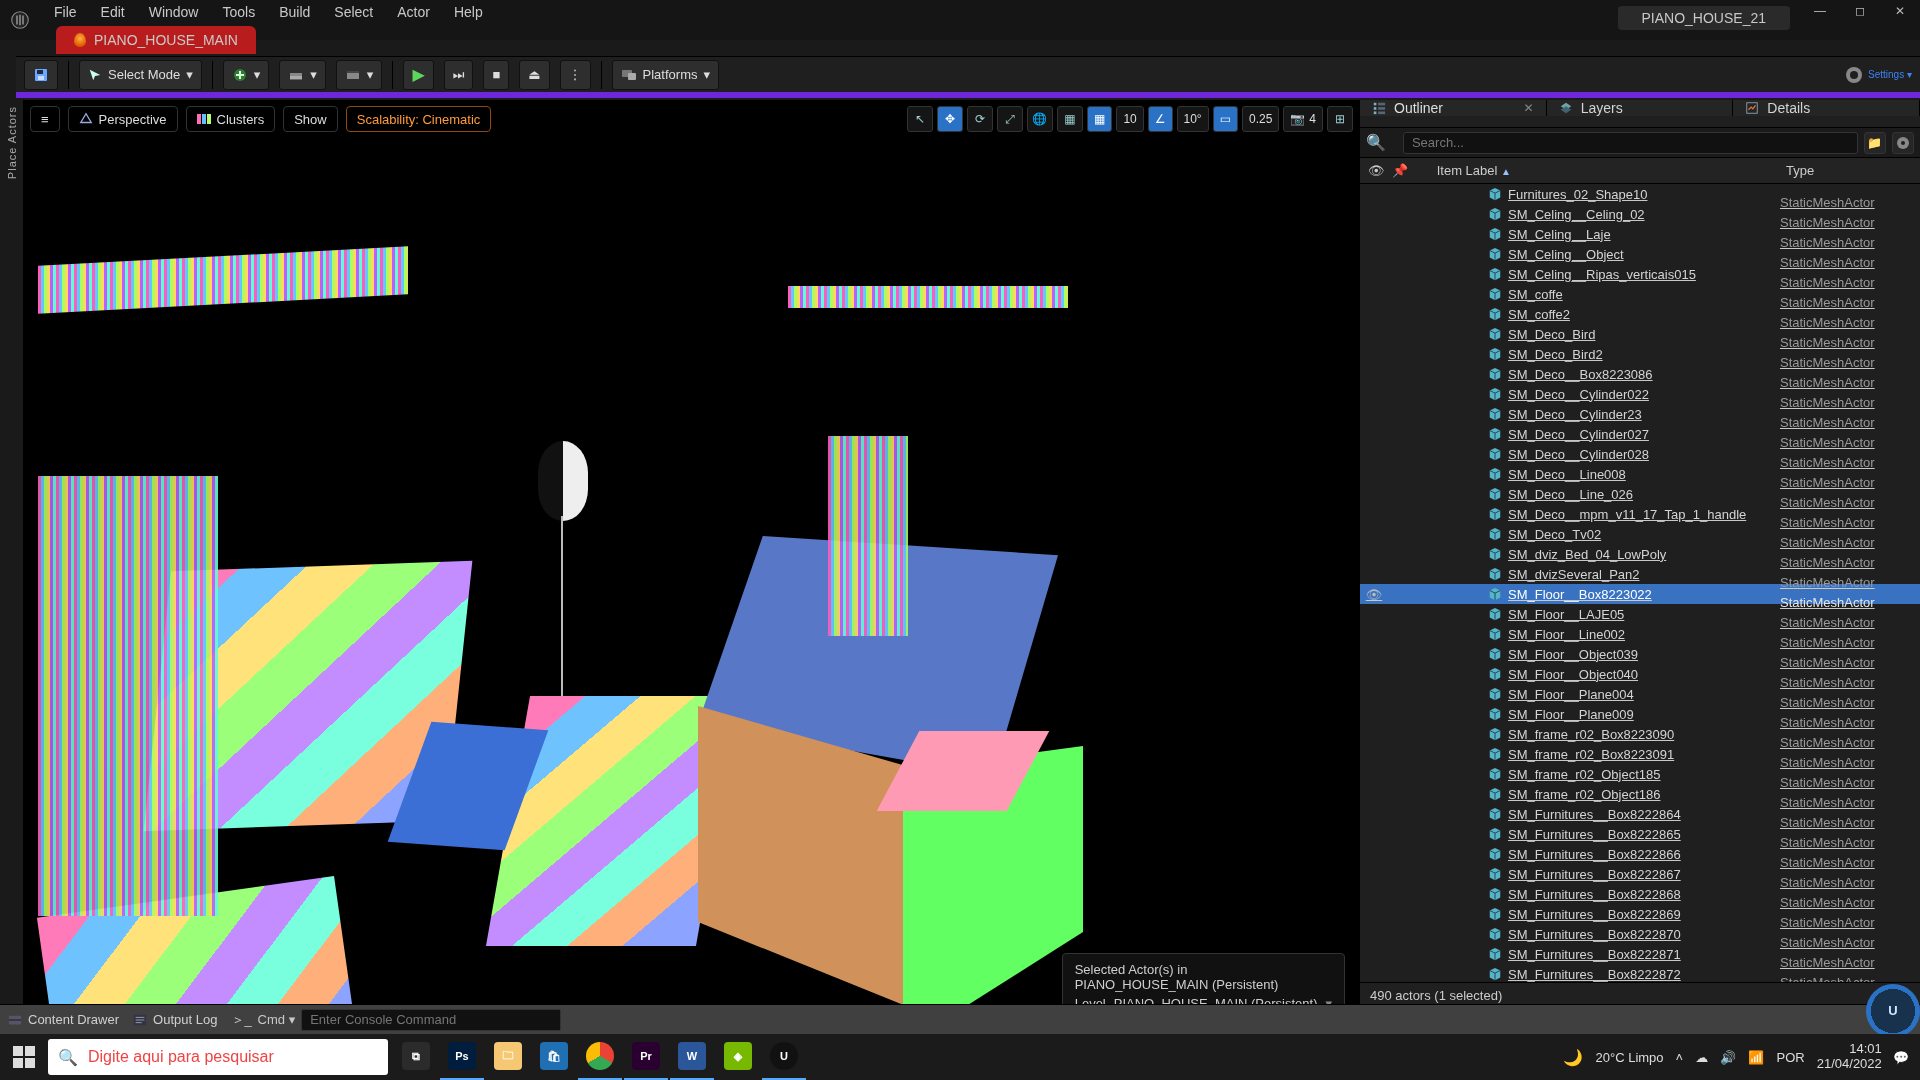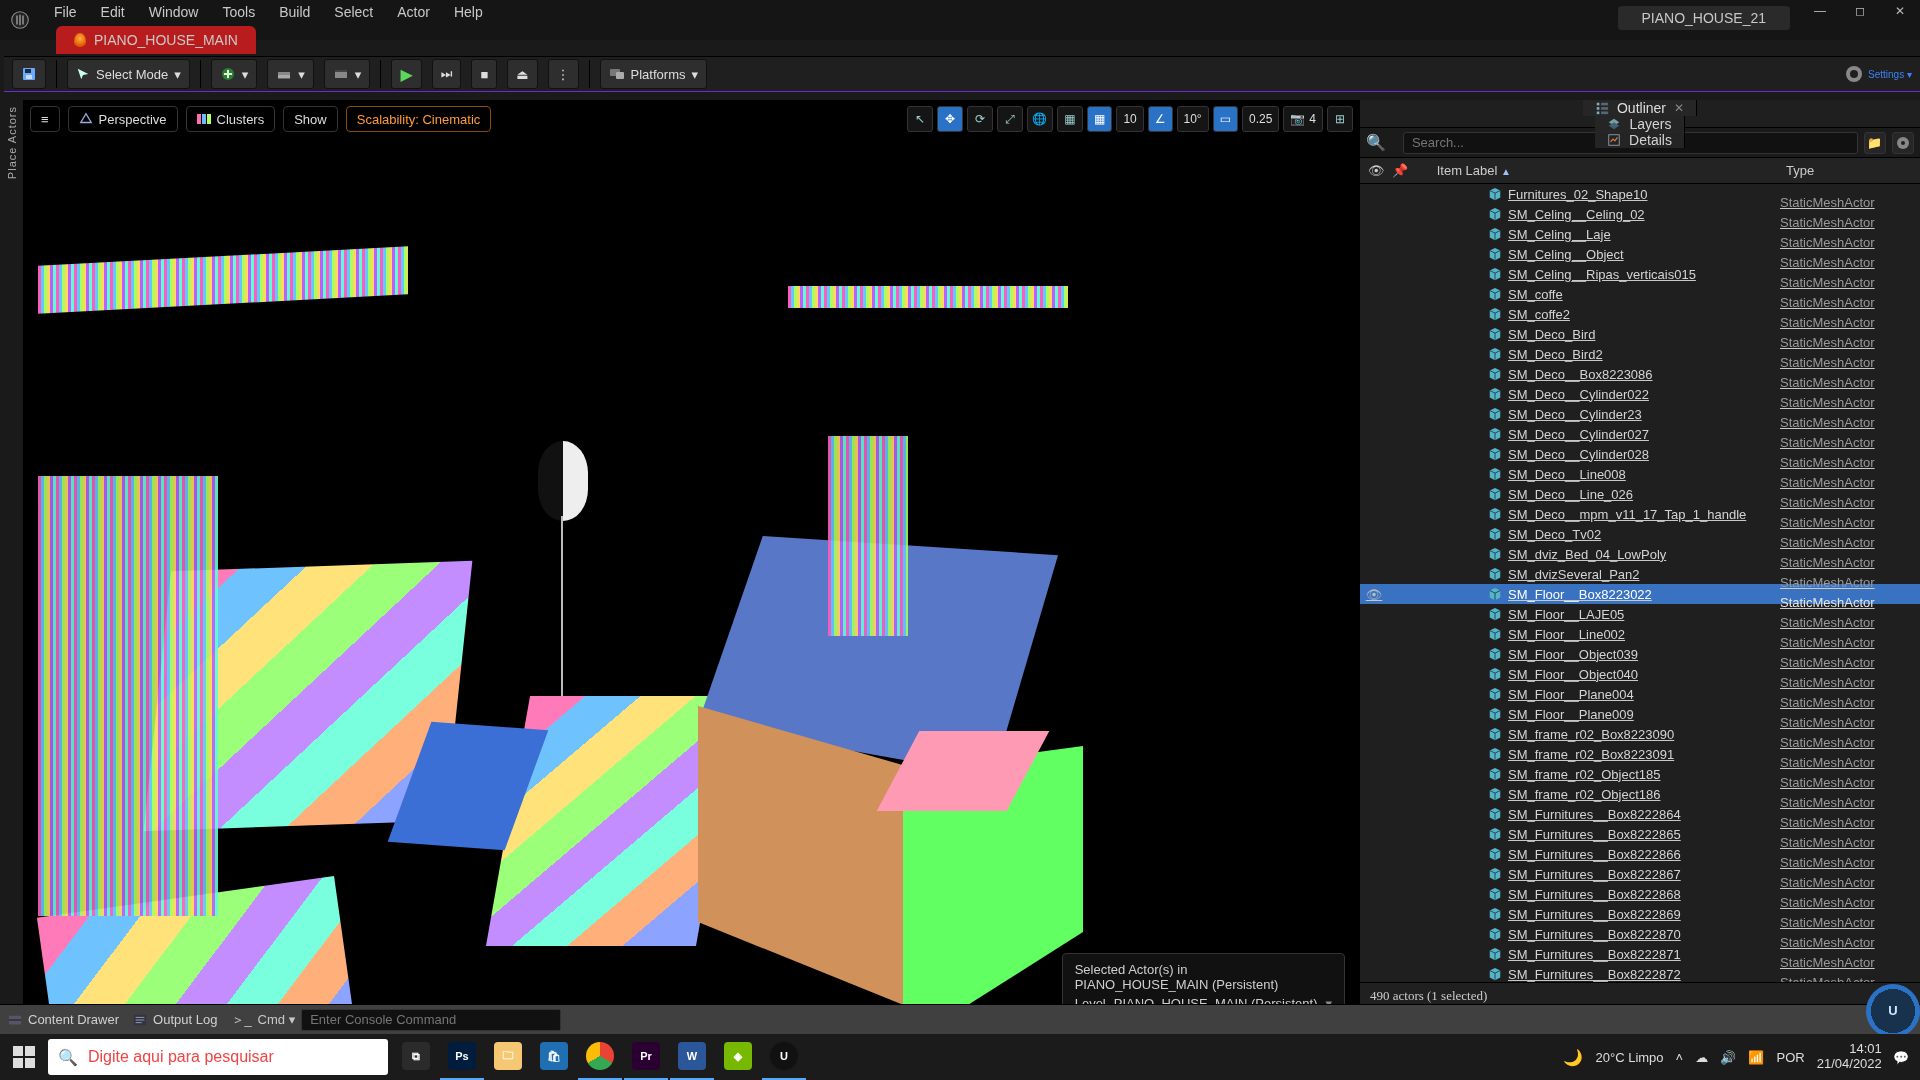--- a/index.html
+++ b/index.html
@@ -12,21 +12,21 @@
   .menubar { display: flex; gap: 4px; height: 24px; padding: 2px 4px; }
   .menubar .mi { padding: 2px 10px; font-size: 14px; color: #c8c8c8; cursor: pointer; border-radius:3px; }
   .proj-pill { position: absolute; right: 130px; top: 6px; background:#2a2a2a; padding:4px 24px; border-radius:4px; font-size:14px; }
   .winbtns { position:absolute; right:0; top:0; display:flex; height:22px; }
   .winbtns div { width:40px; display:flex; align-items:center; justify-content:center; font-size:12px; color:#bbb; }
   .tabbar { position:absolute; left:56px; top:26px; display:flex; }
   .filetab { background:#b91c1c; padding:6px 18px; font-size:14px; border-radius:6px 6px 0 0; display:flex; align-items:center; gap:8px; }
   .filetab .flame { width:12px;height:14px;background:radial-gradient(circle at 50% 40%,#ffae42,#e05a00 70%);border-radius:50% 50% 50% 50% / 60% 60% 40% 40%; }
 
   
-  .maintoolbar { position:absolute; top:56px; left:4px; right:0; height:36px; background:#1f1f1f; display:flex; align-items:center; gap:10px; padding:0 8px; border-top:1px solid #000; border-bottom:1px solid #6d28d9;}
+  .maintoolbar { position:absolute; top:56px; left:16px; right:0; height:42px; background:#1f1f1f; display:flex; align-items:center; gap:10px; padding:0 8px; border-top:1px solid #000; border-bottom:6px solid #6d28d9;}
   .tb-btn { background:#2e2e2e; border:1px solid #111; border-radius:3px; height:30px; display:flex; align-items:center; justify-content:center; padding:0 8px; font-size:13px; color:#ddd; gap:6px; }
   .tb-sep { width:1px; height:28px; background:#000; }
   .play { color:#5bd75b; font-size:16px; }
   .settings-right { margin-left:auto; display:flex; align-items:center; gap:6px; font-size:10px; color:#3b82f6; }
 
   
   .workspace { position:absolute; top:100px; left:0; right:0; bottom:46px; display:flex; }
   .left-rail { width:24px; background:#1a1a1a; border-right:1px solid #000; display:flex; flex-direction:column; align-items:center; padding-top:6px; gap:6px; }
   .left-rail .rot-text { writing-mode:vertical-rl; transform:rotate(180deg); font-size:11px; color:#aaa; letter-spacing:1px; }
   .viewport-wrap { flex:1; position:relative; background:#000; border-right:1px solid #000; }
@@ -47,21 +47,21 @@
     linear-gradient(135deg,#ff7ab8 0 12%,#6ec3ff 12% 24%,#ffe27a 24% 36%,#9cff7a 36% 48%,#c38cff 48% 60%,#7affde 60% 72%,#ffb07a 72% 84%,#8ca4ff 84% 100%);
   }
   .box3d { position:absolute; }
 
   .sel-overlay { position:absolute; right:10px; bottom:10px; background:rgba(20,20,20,.85); border:1px solid #333; border-radius:4px; padding:8px 12px; font-size:13px; color:#cfcfcf; min-width:260px;}
   .sel-overlay .lvlrow{ display:flex; align-items:center; gap:8px; margin-top:4px;}
   .sel-overlay .lvlrow .chev{ color:#888; margin-left:auto; }
 
   
   .right-stack { width:560px; display:flex; flex-direction:column; background:#1f1f1f; }
-  .panel-tabs { height:28px; display:flex; align-items:center; border-bottom:1px solid #000;flex-direction:column; }
+  .panel-tabs { height:28px; display:flex; align-items:flex-start; border-bottom:1px solid #000; }
   .ptab { flex:1; display:flex; align-items:center; gap:8px; padding:0 12px; font-size:14px; background:#262626; border-right:1px solid #000; color:#ddd; }
   .ptab .x { margin-left:auto; color:#888; font-size:12px; }
   .ptab.dim{ opacity:.95;}
   .search-row { height:30px; display:flex; align-items:center; gap:6px; padding:4px 6px; background:#1b1b1b; border-bottom:1px solid #000; }
   .search-row input { flex:1; background:#111; border:1px solid #333; border-radius:3px; height:22px; color:#aaa; padding:0 8px; font-size:13px;margin-left:11px; }
   .mini-icon { width:22px; height:22px; display:flex; align-items:center; justify-content:center; border:1px solid #333; background:#262626; border-radius:3px; color:#bbb; font-size:12px; }
 
   .col-headers { height:26px; display:flex; align-items:center; font-size:13px; background:#232323; border-bottom:1px solid #000; color:#ccc;}
   .col-headers .left{ display:flex; align-items:center; gap:8px; padding-left:8px; flex:1;}
   .col-headers .right{ width:140px; padding-left:6px; }
@@ -72,21 +72,21 @@
   .orow.selected{ background:#3a72c2; color:#fff; }
   .orow .indent{ width:120px; display:flex; align-items:center; padding-left:100px; }
   .orow .eye{ width:28px; display:flex;justify-content:center; color:#bbb; visibility:hidden;}
   .orow.selected .eye{ visibility:visible;}
   .orow .ico{ width:16px;height:16px;margin-right:6px; display:inline-flex;align-items:center;justify-content:center;}
   .orow .ico svg{ width:14px;height:14px; }
   .orow .lbl{ flex:1; overflow:hidden; text-overflow:ellipsis; white-space:nowrap; }
   .orow .typ{ width:140px; color:#9a9a9a;margin-top:16px; }
   .orow.selected .typ{ color:#e8e8e8; }
 
-  .status-row { height:26px; border-top:1px solid #000; display:flex; align-items:center; font-size:13px; padding:0 10px; color:#ccc; background:#202020;font-family:Liberation Serif, serif;}
+  .status-row { height:26px; border-top:1px solid #000; display:flex; align-items:center; font-size:13px; padding:0 10px; color:#ccc; background:#202020;}
 
   .filters-row { height:26px; display:flex; align-items:center; gap:10px; padding:0 10px; font-size:13px; color:#ccc; background:#1c1c1c; border-top:1px solid #000;}
   .chk { width:14px;height:14px;border:1px solid #666;border-radius:2px;display:inline-block;vertical-align:middle;margin-right:4px;}
 
   .appfoot { position:absolute; left:0; right:0; bottom:46px; height:30px; background:#404040; border-top:1px solid #000; display:flex; align-items:center; gap:14px; padding:0 8px; font-size:13px;}
   .appfoot .footbtn{ display:flex; align-items:center; gap:6px; color:#cfcfcf; }
   .cmd-combo{ display:flex; align-items:center; gap:6px;}
   .cmd-input{ background:#111;border:1px solid #333;color:#888;height:22px;font-size:13px;border-radius:2px; width:260px; padding:0 8px;}
   .uelogo { margin-left:auto; width:40px;height:40px; position:relative; }
   .uelogo .ring{ position:absolute; width:54px;height:54px;border-radius:50%; background:radial-gradient(circle,#18324e 0 58%,#2a72c6 58% 100%); right:-8px; top:-16px; display:flex;align-items:center;justify-content:center; color:#cfe6ff; font-weight:bold;}

